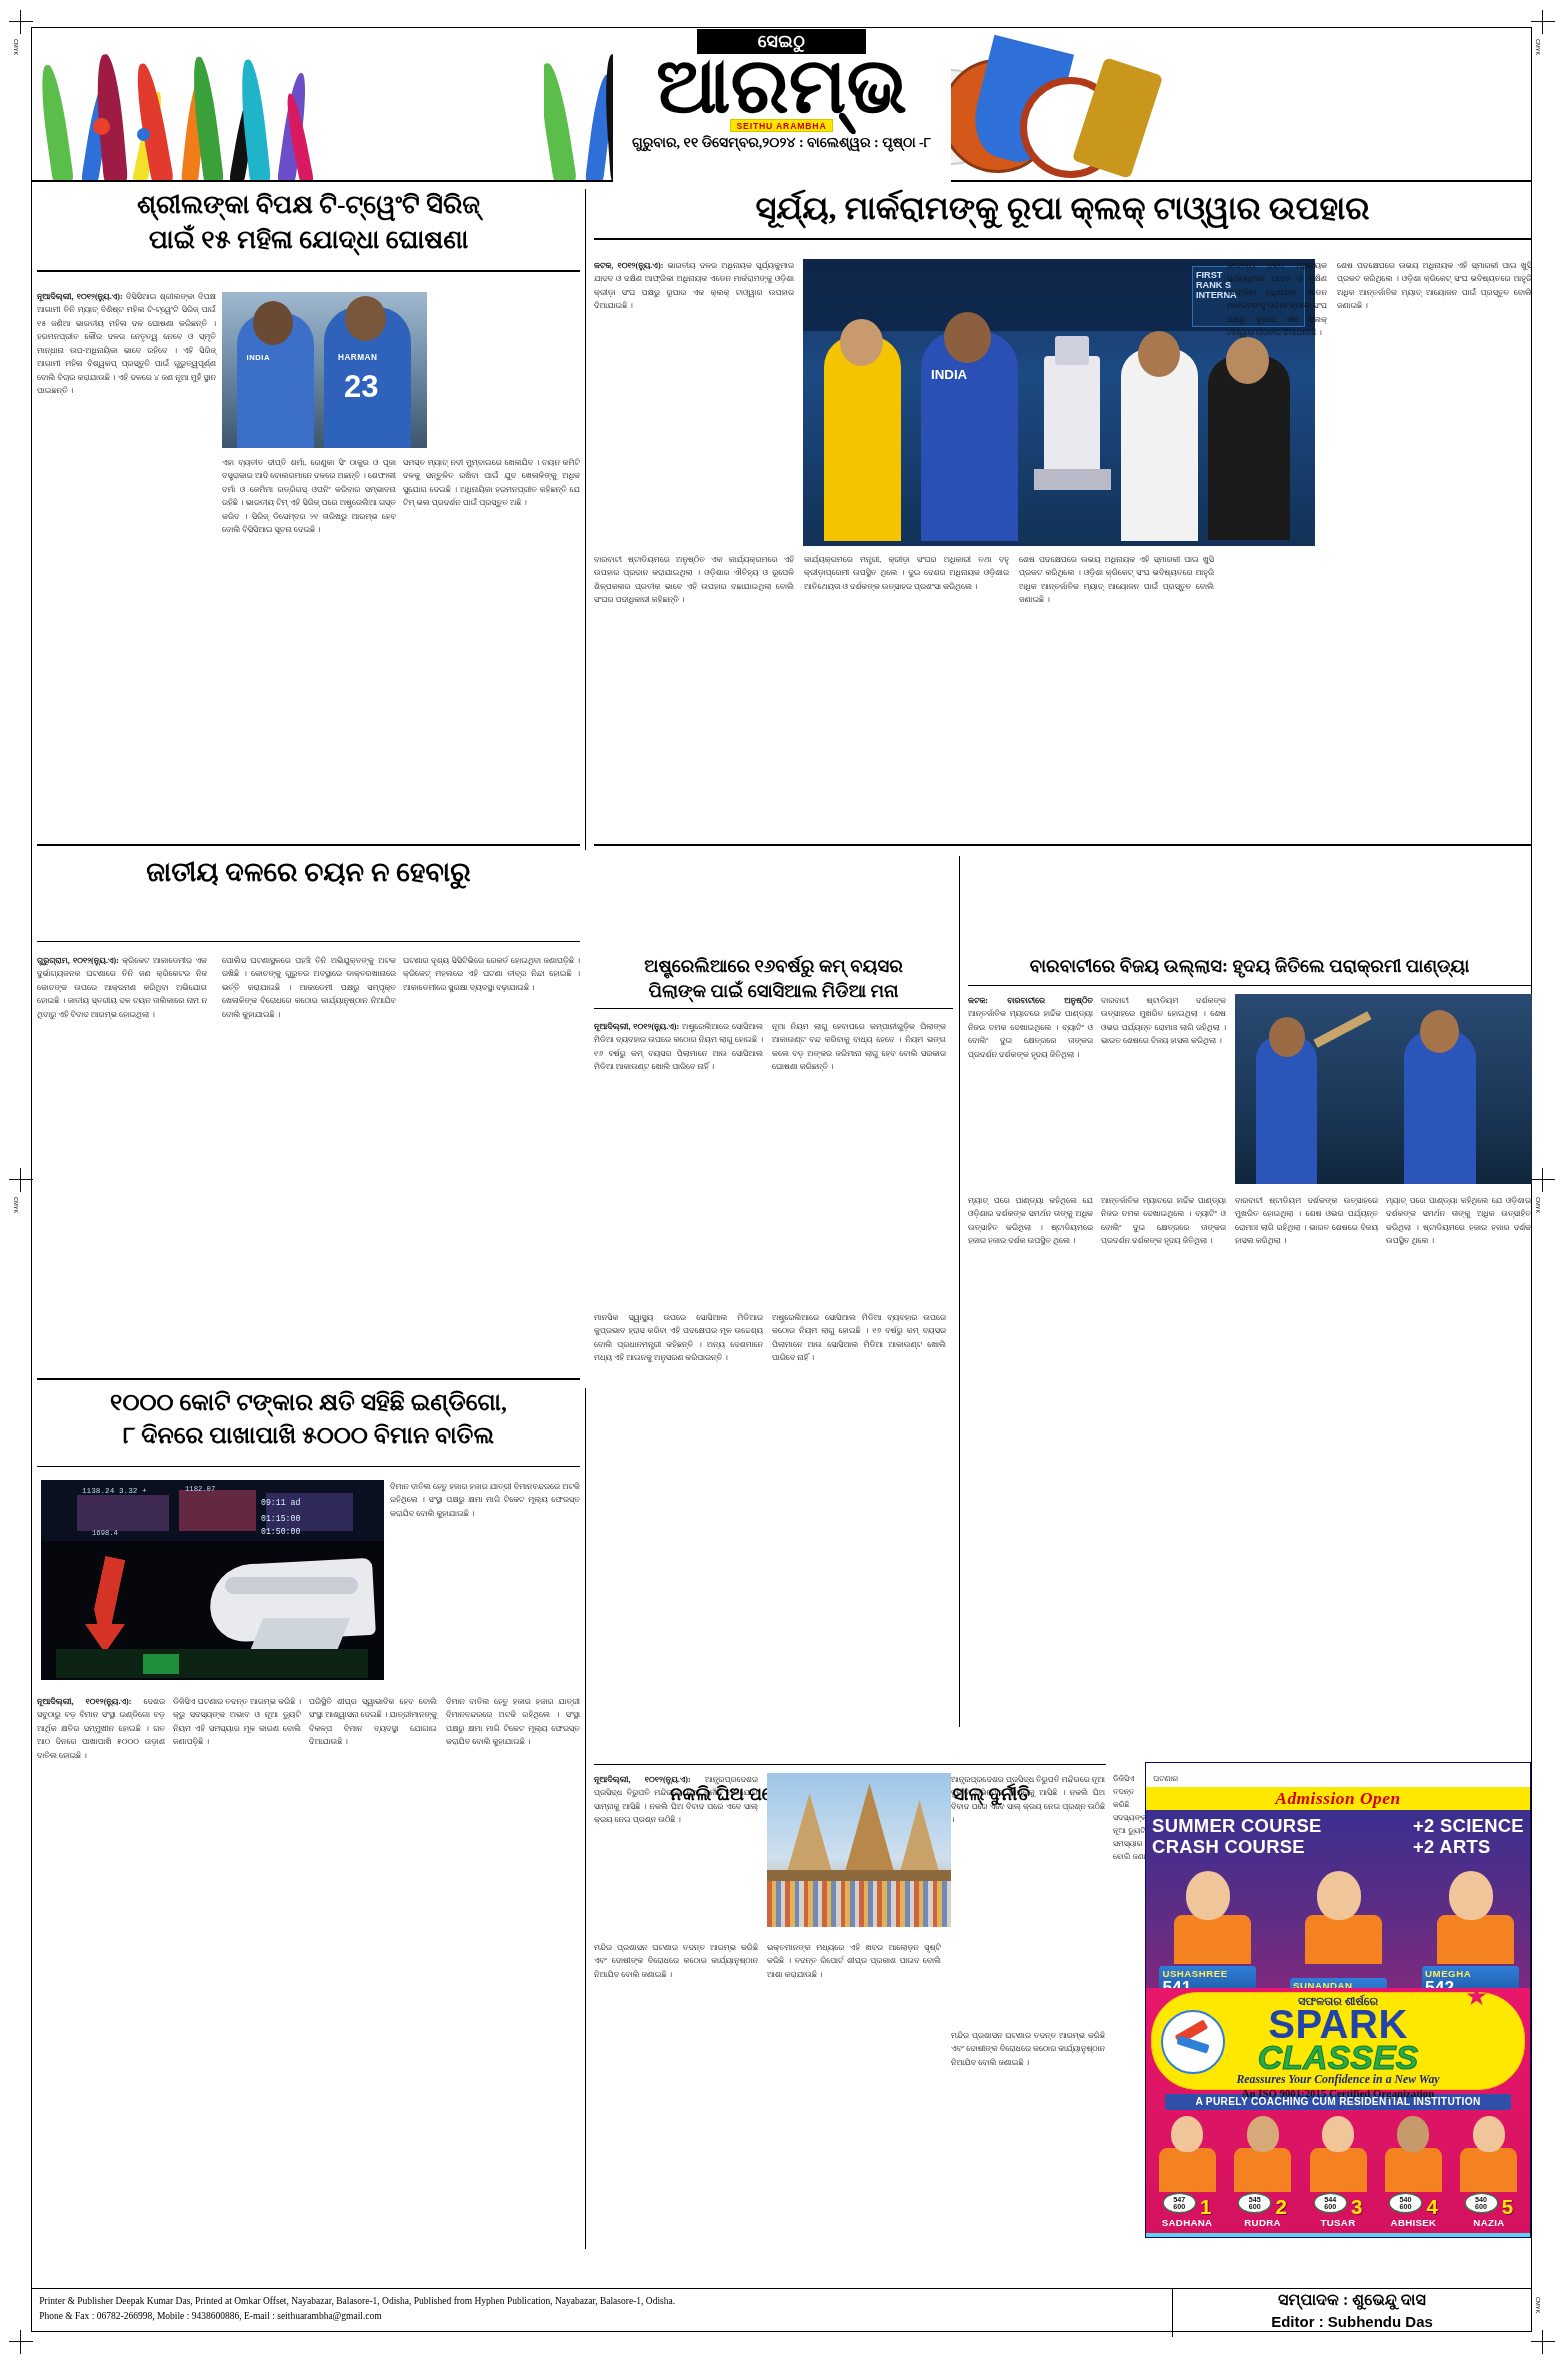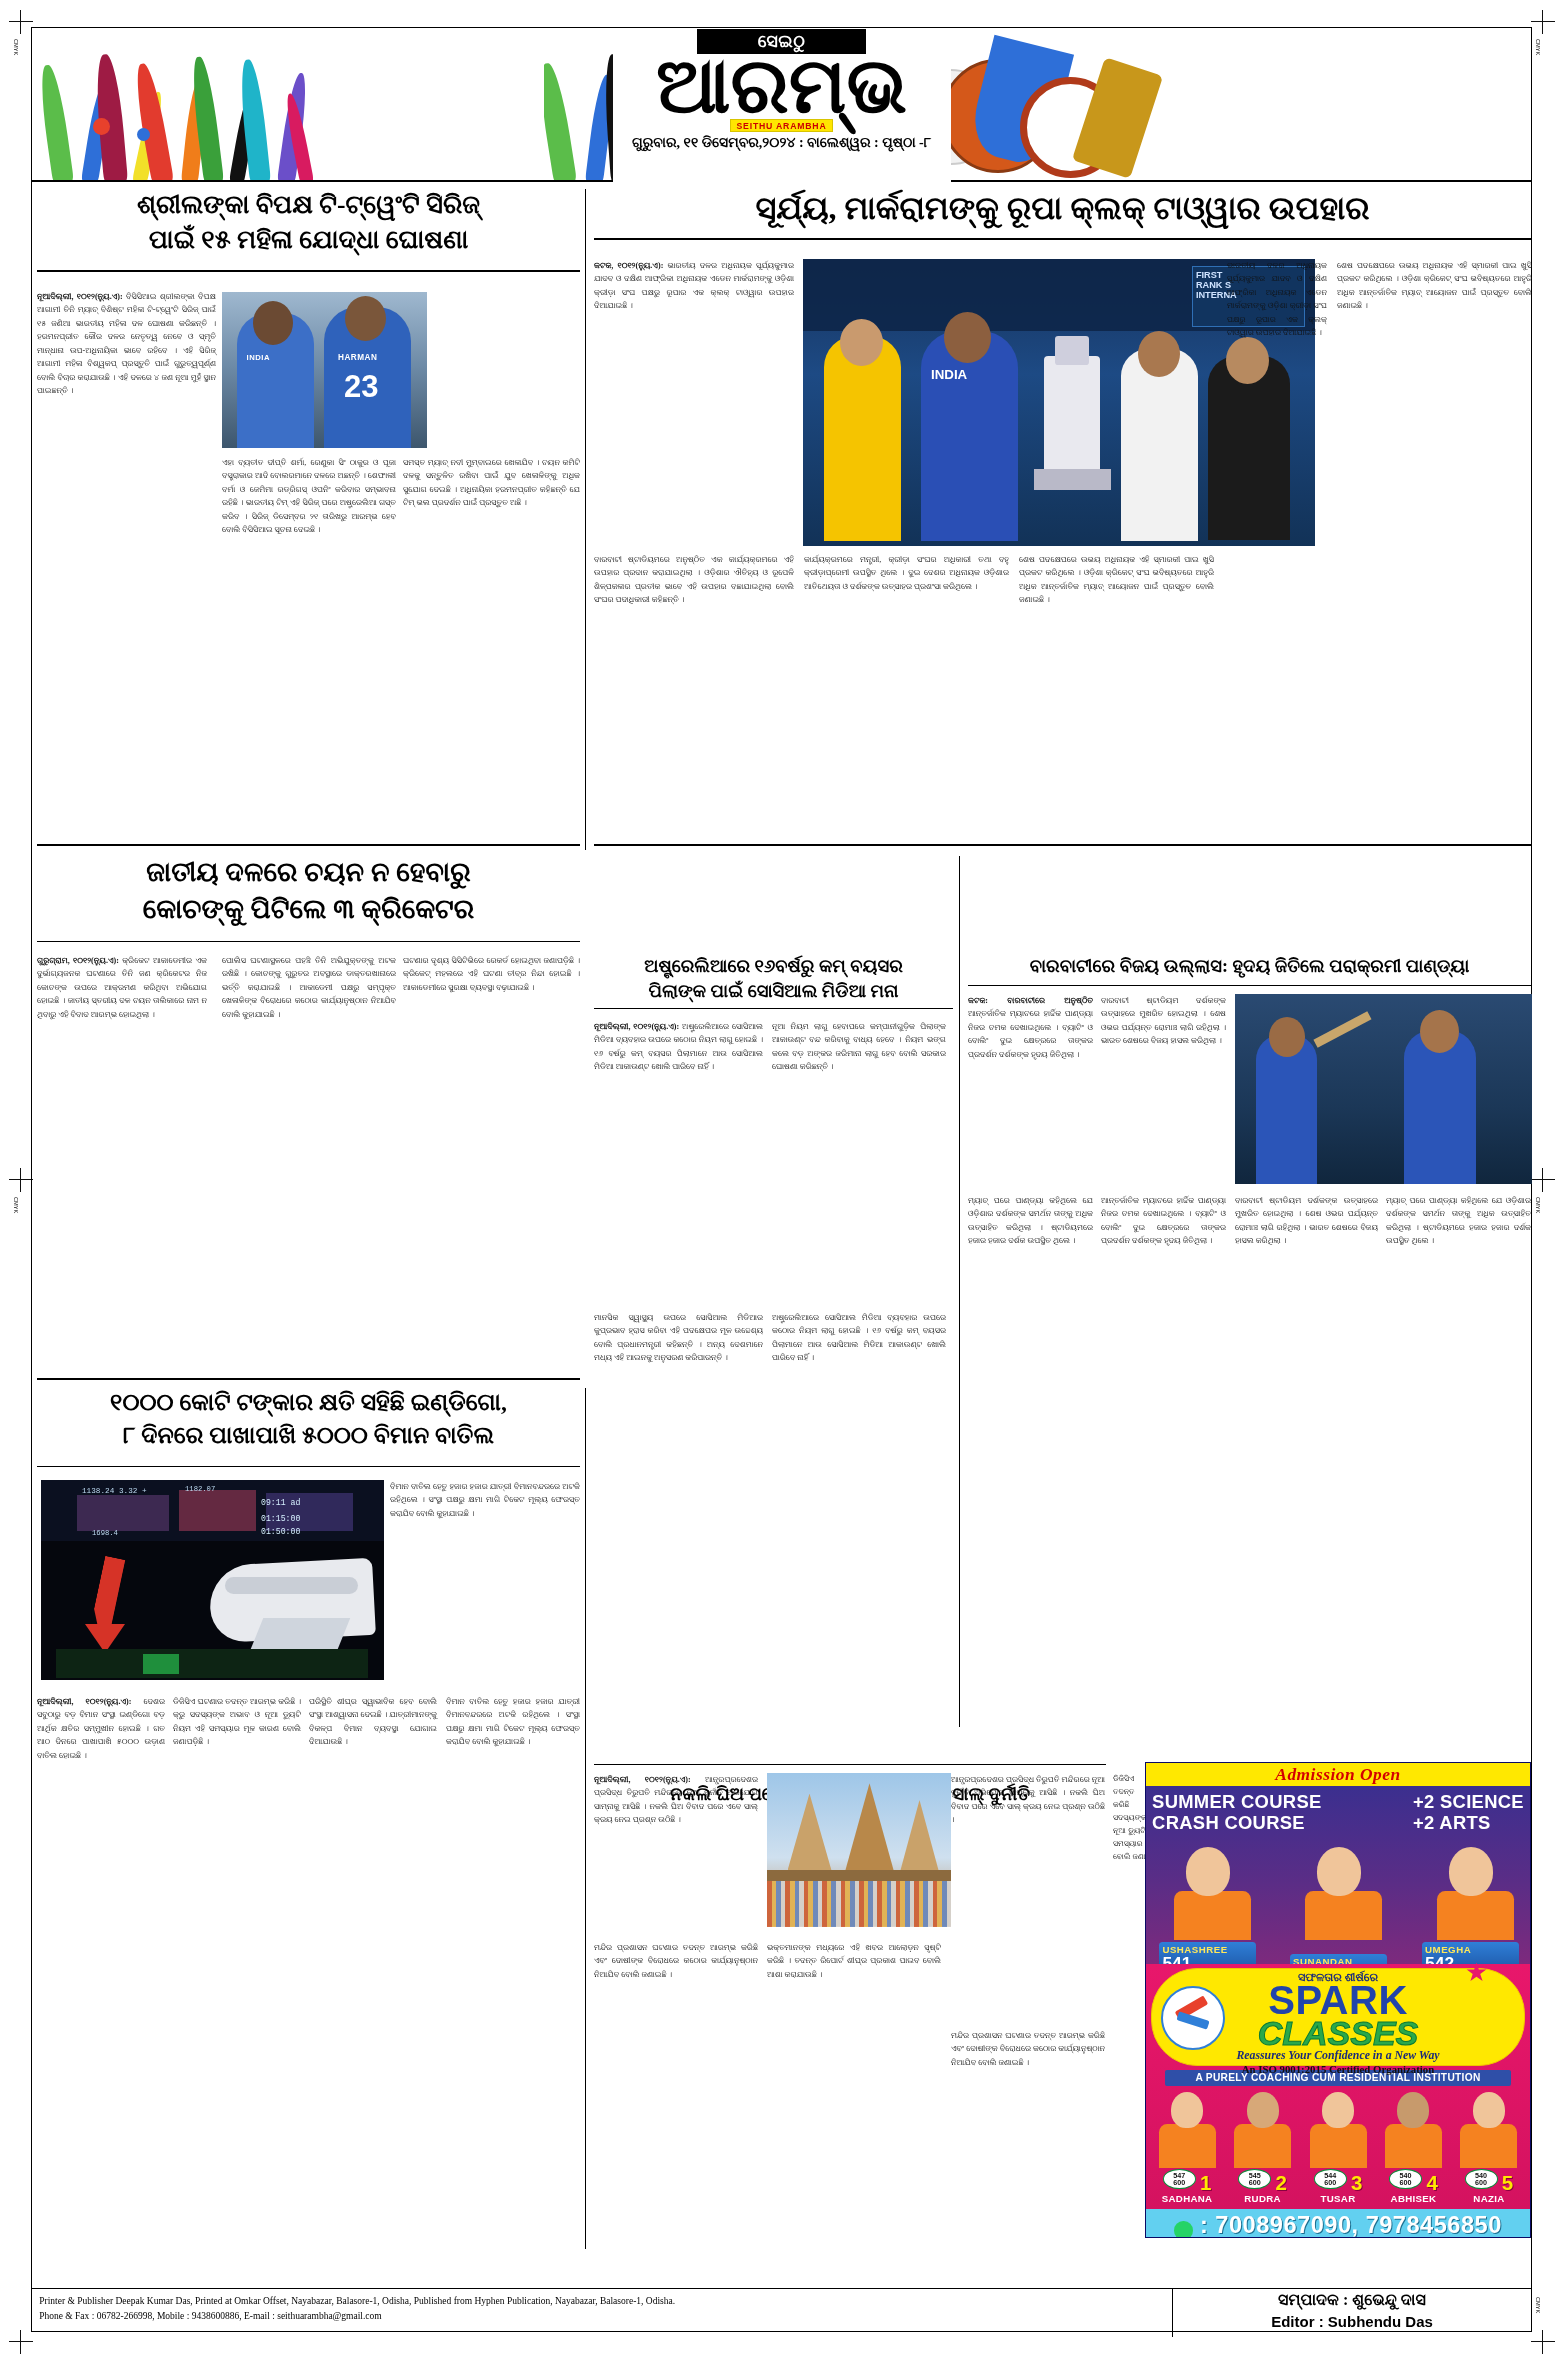--- a/index.html
+++ b/index.html
@@ -43,21 +43,21 @@
   .hl{font-family:"Liberation Serif",serif;font-weight:bold;color:#000;text-align:center;line-height:1.22;}
 
   .vline{position:absolute;width:0.5px;background:#000;}
   .hline{position:absolute;height:0.5px;background:#000;}
   .hline-thick{position:absolute;height:1.5px;background:#000;}
 
   .photo{position:relative;overflow:hidden;background:#cfd6dd;}
 
   
   .ad{position:absolute;overflow:hidden;border:1px solid #0a0a64;box-sizing:border-box;}
-  .ad-top{background:#ffe800;text-align:center;}
+  .ad-top{background:#ffe800;text-align:center;margin-top:24px;}
   .ad-top span{font-family:"Liberation Serif",serif;font-style:italic;font-weight:bold;color:#d40000;font-size:17.4px;line-height:22.5px;letter-spacing:0.5px;}
   .ad-mid{background:linear-gradient(180deg,#3b2f8f 0%,#5b2d86 55%,#7d2a7d 100%);position:relative;}
   .ad-course{color:#fff;font-weight:bold;font-size:18.4px;line-height:21.5px;letter-spacing:0.3px;}
   .pill{background:linear-gradient(180deg,#2f7fd8,#1a4f9c);border-radius:3.6px;color:#fff;
     padding:2px 3.1px;box-shadow:0 1px 0 rgba(0,0,0,.3);}
   .pill .nm{font-size:9.7px;font-weight:bold;letter-spacing:0.5px;color:#ffe85a;}
   .pill .sc{font-size:17.4px;font-weight:bold;line-height:17.4px;}
   .pill .sc small{font-size:7.7px;}
   .ad-logo{background:#ffe800;border-radius:46px;position:relative;text-align:center;border:1.5px solid #f2c400;}
   .spark{font-size:40px;font-weight:bold;letter-spacing:0.5px;line-height:36px;}
@@ -205,21 +205,20 @@
   <div class="col-text" style="position:absolute;left:804px;top:553px;width:205px;">କାର୍ଯ୍ୟକ୍ରମରେ ମନ୍ତ୍ରୀ, କ୍ରୀଡ଼ା ସଂଘର ଅଧିକାରୀ ତଥା ବହୁ କ୍ରୀଡ଼ାପ୍ରେମୀ ଉପସ୍ଥିତ ଥିଲେ । ଦୁଇ ଦେଶର ଅଧିନାୟକ ଓଡ଼ିଶାର ଆତିଥେୟତା ଓ ଦର୍ଶକଙ୍କ ଉତ୍ସାହର ପ୍ରଶଂସା କରିଥିଲେ ।</div>
   <div class="col-text" style="position:absolute;left:1019px;top:553px;width:195px;">ଶେଷ ପଦକ୍ଷେପରେ ଉଭୟ ଅଧିନାୟକ ଏହି ସ୍ମାରକୀ ପାଇ ଖୁସି ପ୍ରକଟ କରିଥିଲେ । ଓଡ଼ିଶା କ୍ରିକେଟ୍ ସଂଘ ଭବିଷ୍ୟତରେ ଆହୁରି ଅଧିକ ଆନ୍ତର୍ଜାତିକ ମ୍ୟାଚ୍ ଆୟୋଜନ ପାଇଁ ପ୍ରସ୍ତୁତ ବୋଲି ଜଣାଇଛି ।</div>
   <div class="col-text" style="position:absolute;left:1227px;top:259px;width:100px;">ଭାରତୀୟ ଦଳର ଅଧିନାୟକ ସୂର୍ଯ୍ୟକୁମାର ଯାଦବ ଓ ଦକ୍ଷିଣ ଆଫ୍ରିକା ଅଧିନାୟକ ଏଡେନ ମାର୍କରାମଙ୍କୁ ଓଡ଼ିଶା କ୍ରୀଡ଼ା ସଂଘ ପକ୍ଷରୁ ରୂପାର ଏକ କ୍ଲକ୍ ଟାଓ୍ୱାର ଉପହାର ଦିଆଯାଇଛି ।</div>
   <div class="col-text" style="position:absolute;left:1337px;top:259px;width:195px;">ଶେଷ ପଦକ୍ଷେପରେ ଉଭୟ ଅଧିନାୟକ ଏହି ସ୍ମାରକୀ ପାଇ ଖୁସି ପ୍ରକଟ କରିଥିଲେ । ଓଡ଼ିଶା କ୍ରିକେଟ୍ ସଂଘ ଭବିଷ୍ୟତରେ ଆହୁରି ଅଧିକ ଆନ୍ତର୍ଜାତିକ ମ୍ୟାଚ୍ ଆୟୋଜନ ପାଇଁ ପ୍ରସ୍ତୁତ ବୋଲି ଜଣାଇଛି ।</div>
 
   <div class="hline-thick" style="left:594px;top:844px;width:937px;"></div>
   <div class="hline-thick" style="left:37px;top:844px;width:543px;"></div>
 
   <div style="position:absolute;left:37px;top:856px;width:543px;">
     <div class="hl" style="font-size:27px;">ଜାତୀୟ ଦଳରେ ଚୟନ ନ ହେବାରୁ</div>
-    <div class="hl" style="font-size:27px;margin-top:4.1px;">କୋଚଙ୍କୁ ପିଟିଲେ ୩ କ୍ରିକେଟର</div>
     <div class="hline" style="left:0;top:85px;width:543px;"></div>
   </div>
   <div class="col-text" style="position:absolute;left:37px;top:954px;width:170px;">
     <span class="dateline">ଗୁରୁଗ୍ରାମ, ୧୦୧୨(ନ୍ୟୁ.ଏ):</span>
     <span>କ୍ରିକେଟ ଆକାଡେମୀର ଏକ ଦୁର୍ଭାଗ୍ୟଜନକ ଘଟଣାରେ ତିନି ଜଣ କ୍ରିକେଟର ନିଜ କୋଚଙ୍କ ଉପରେ ଆକ୍ରମଣ କରିଥିବା ଅଭିଯୋଗ ହୋଇଛି । ଜାତୀୟ ସ୍ତରୀୟ ଦଳ ଚୟନ ତାଲିକାରେ ନାମ ନ ଥିବାରୁ ଏହି ବିବାଦ ଆରମ୍ଭ ହୋଇଥିଲା ।</span>
   </div>
   <div class="col-text" style="position:absolute;left:222px;top:954px;width:174px;">ପୋଲିସ ଘଟଣାସ୍ଥଳରେ ପହଞ୍ଚି ତିନି ଅଭିଯୁକ୍ତଙ୍କୁ ଅଟକ ରଖିଛି । କୋଚଙ୍କୁ ଗୁରୁତର ଅବସ୍ଥାରେ ଡାକ୍ତରଖାନାରେ ଭର୍ତ୍ତି କରାଯାଇଛି । ଆକାଡେମୀ ପକ୍ଷରୁ ସମ୍ପୃକ୍ତ ଖେଳାଳିଙ୍କ ବିରୋଧରେ କଠୋର କାର୍ଯ୍ୟାନୁଷ୍ଠାନ ନିଆଯିବ ବୋଲି କୁହାଯାଇଛି ।</div>
   <div class="col-text" style="position:absolute;left:403px;top:954px;width:177px;">ଘଟଣାର ଦୃଶ୍ୟ ସିସିଟିଭିରେ ରେକର୍ଡ ହୋଇଥିବା ଜଣାପଡ଼ିଛି । କ୍ରିକେଟ୍ ମହଲରେ ଏହି ଘଟଣା ତୀବ୍ର ନିନ୍ଦା ହୋଇଛି । ଆକାଡେମୀରେ ସୁରକ୍ଷା ବ୍ୟବସ୍ଥା ବଢ଼ାଯାଇଛି ।</div>
 
   <div style="position:absolute;left:594px;top:956px;width:359px;">

